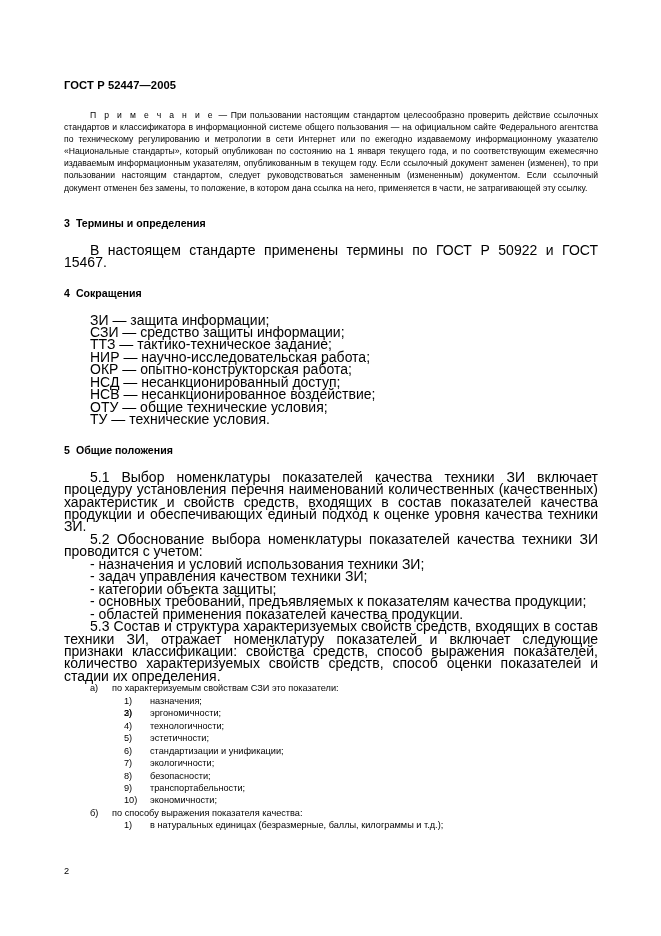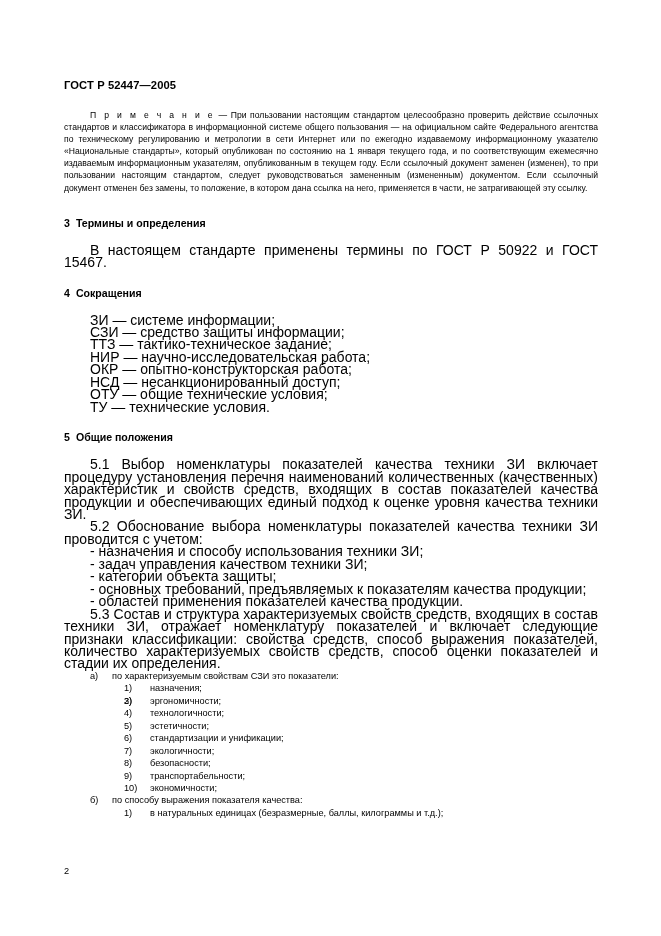--- a/index.html
+++ b/index.html
@@ -137,42 +137,43 @@
     <p class="indent">В настоящем стандарте применены термины по ГОСТ Р 50922 и ГОСТ 15467.</p>
 
     <div class="gap-17"></div>
 
     <h2><span class="h-num">4</span><span>Сокращения</span></h2>
 
     <div class="gap-14"></div>
 
 
     <div class="abbr-list">
-      <p>ЗИ — системе информации;</p>
+      <p>ЗИ — защита информации;</p>
       <p>СЗИ — средство защиты информации;</p>
       <p>ТТЗ — тактико-техническое задание;</p>
       <p>НИР — научно-исследовательская работа;</p>
       <p>ОКР — опытно-конструкторская работа;</p>
       <p>НСД — несанкционированный доступ;</p>
+      <p>НСВ — несанкционированное воздействие;</p>
       <p>ОТУ — общие технические условия;</p>
       <p>ТУ — технические условия.</p>
     </div>
 
     <div class="gap-17"></div>
 
     <h2><span class="h-num">5</span><span>Общие положения</span></h2>
 
     <div class="gap-14"></div>
 
     <p class="indent">5.1  Выбор номенклатуры показателей качества техники ЗИ включает процедуру установления перечня наименований количественных (качественных) характеристик и свойств средств, входящих в состав показателей качества продукции и обеспечивающих единый подход к оценке уровня качества техники ЗИ.</p>
 
     <p class="indent">5.2  Обоснование выбора номенклатуры показателей качества техники ЗИ проводится с учетом:</p>
 
     <div class="dash-list">
-      <p>- назначения и способу использования техники ЗИ;</p>
+      <p>- назначения и условий использования техники ЗИ;</p>
       <p>- задач управления качеством техники ЗИ;</p>
       <p>- категории объекта защиты;</p>
       <p>- основных требований, предъявляемых к показателям качества продукции;</p>
       <p>- областей применения показателей качества продукции.</p>
     </div>
 
     <p class="indent">5.3  Состав и структура характеризуемых свойств средств, входящих в состав техники ЗИ, отражает номенклатуру показателей и включает следующие признаки классификации: свойства средств, способ выражения показателей, количество характеризуемых свойств средств, способ оценки показателей и стадии их определения.</p>
 
 
     <ol class="alpha">

